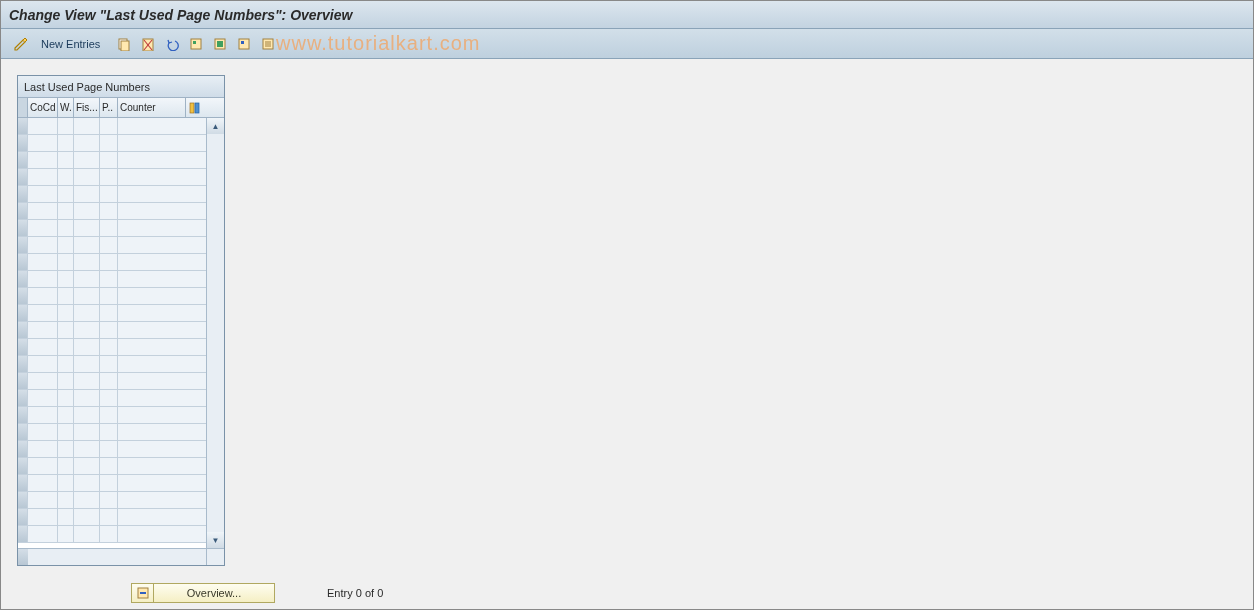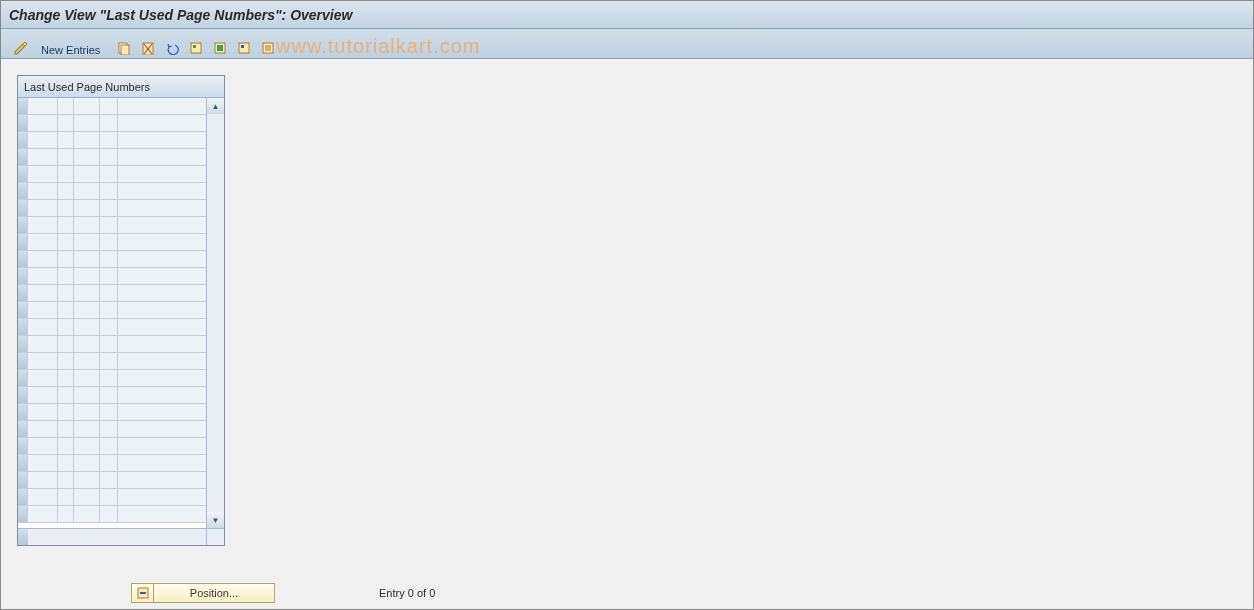--- a/index.html
+++ b/index.html
@@ -24,21 +24,21 @@
     .title-text {
       font-weight: bold;
       font-style: italic;
       font-size: 14px;
       color: #2a2a2a;
     }
     .toolbar {
       background: linear-gradient(to bottom, #d2dfe9 0%, #bed0de 100%);
       height: 30px;
       display: flex;
-      align-items: flex-end;
+      align-items: center;
       padding: 0 10px;
       gap: 4px;
       border-bottom: 1px solid #8aa3b8;
       position: relative;
     }
     .tool-icon {
       width: 20px;
       height: 20px;
       display: flex;
       align-items: center;
@@ -168,21 +168,21 @@
       height: 100%;
       border-right: 1px solid #b0a860;
       display:flex;align-items:center;justify-content:center;
     }
     .pos-label-part {
       width: 120px;
       text-align: center;
       color: #3a3a2a;
     }
     .entry-status {
-      margin-left: 104px;
+      margin-left: 52px;
       color: #2a2a2a;
     }
     svg { display: block; }
   </style>
 </head>
 <body>
 
 <div class="title-bar">
   <span class="title-text">Change View "Last Used Page Numbers": Overview</span>
 </div>
@@ -239,20 +239,34 @@
         <line x1="4" y1="7" x2="10" y2="7" stroke="#a08040"></line>
         <line x1="4" y1="9" x2="10" y2="9" stroke="#a08040"></line>
       </svg>
   </span>
   <span class="watermark">www.tutorialkart.com</span>
 </div>
 
 <div class="content-area">
   <div class="table-panel">
     <div class="panel-header">Last Used Page Numbers</div>
+    <div class="table-head">
+      <div class="col-h col-sel"></div>
+      <div class="col-h c-cocd">CoCd</div>
+      <div class="col-h c-w">W.</div>
+      <div class="col-h c-fis">Fis...</div>
+      <div class="col-h c-p">P..</div>
+      <div class="col-h c-counter">Counter</div>
+      <div class="col-h c-conf">
+        <svg width="12" height="12">
+            <rect x="1" y="1" width="4" height="10" fill="#f0c040" stroke="#a07020" stroke-width="0.7"></rect>
+            <rect x="6" y="1" width="4" height="10" fill="#5090d0" stroke="#2060a0" stroke-width="0.7"></rect>
+          </svg>
+      </div>
+    </div>
     <div class="table-body-wrap">
       <div class="table-rows">
         <div class="data-row">
             <div class="cell sel"></div>
             <div class="cell c-cocd"></div>
             <div class="cell c-w"></div>
             <div class="cell c-fis"></div>
             <div class="cell c-p"></div>
             <div class="cell c-counter" style="flex:1;border-right:none"></div>
           </div>
@@ -464,16 +478,16 @@
 </div>
 
 <div class="bottom-bar">
   <div class="position-btn">
     <div class="pos-icon-part">
       <svg width="14" height="14">
           <rect x="2" y="2" width="10" height="10" fill="#ffe8b0" stroke="#a08040"></rect>
           <rect x="4" y="6" width="6" height="2" fill="#3060c0"></rect>
         </svg>
     </div>
-    <div class="pos-label-part">Position...</div>
+    <div class="pos-label-part">Overview...</div>
   </div>
   <span class="entry-status">Entry 0 of 0</span>
 </div>
 
 </body></html>

